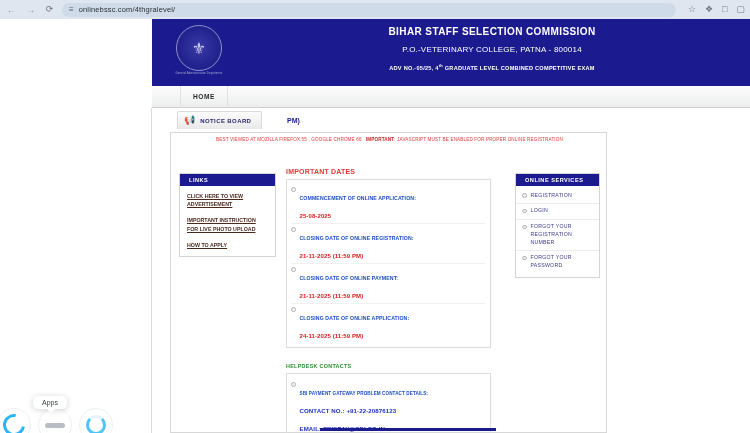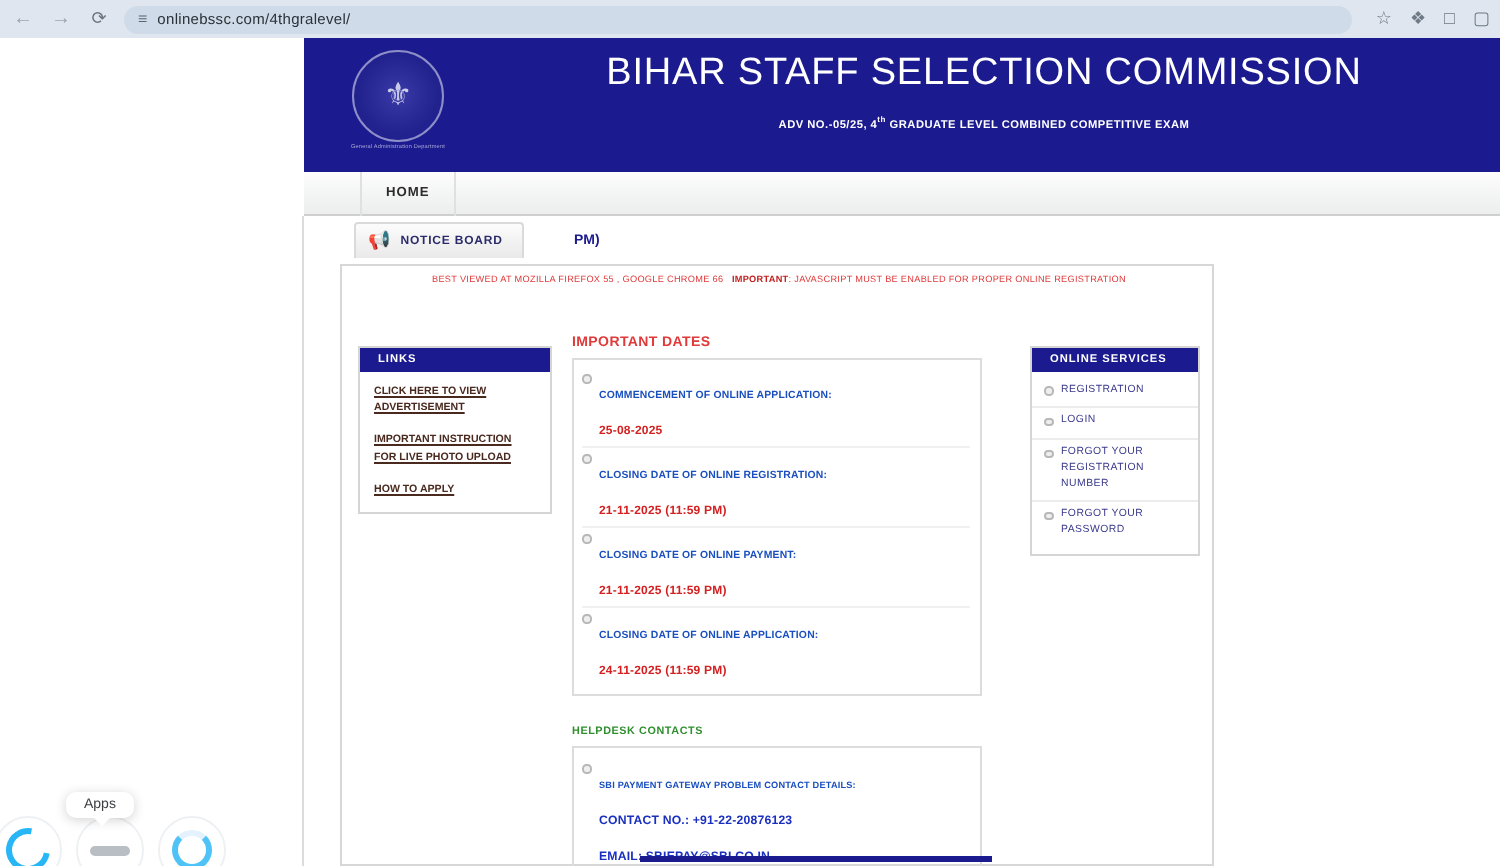--- a/index.html
+++ b/index.html
@@ -88,21 +88,21 @@
     color: #c9c9e8; font-size: 16px; line-height: 26px; text-align: center;
   }
   .logo-caption {
     position: absolute; left: 0; top: 48px;
     width: 62px; text-align: center;
     color: #a7a7d4; font-size: 2.8px; letter-spacing: .1px;
     white-space: nowrap;
   }
   .header-text { position: absolute; left: 90px; top: 7px; width: 500px; }
   .hdr-title {
-    color: #ffffff; font-size: 19px; font-weight: 400;
+    color: #ffffff; font-size: 10px; font-weight: 700;
     letter-spacing: .4px; text-align: center;
   }
   .hdr-sub {
     color: #ffffff; font-size: 8px; font-weight: 400;
     letter-spacing: .2px; text-align: center; margin-top: 8px;
   }
   .hdr-adv {
     color: #ffffff; font-size: 5.6px; font-weight: bold;
     letter-spacing: .25px; text-align: center; margin-top: 9px;
   }
@@ -381,20 +381,21 @@
 
   <div class="site-header">
     <div class="logo-wrap">
       <div class="logo-ring">
         <div class="logo-emblem">⚜</div>
       </div>
       <div class="logo-caption">General Administration Department</div>
     </div>
     <div class="header-text">
       <div class="hdr-title">BIHAR STAFF SELECTION COMMISSION</div>
+      <div class="hdr-sub">P.O.-VETERINARY COLLEGE, PATNA - 800014</div>
       <div class="hdr-adv">
         <span>ADV NO.-05/25, 4</span><sup>th</sup><span> GRADUATE LEVEL COMBINED COMPETITIVE EXAM</span>
       </div>
     </div>
   </div>
 
   <div class="navbar">
     <div class="nav-home">HOME</div>
   </div>
 

